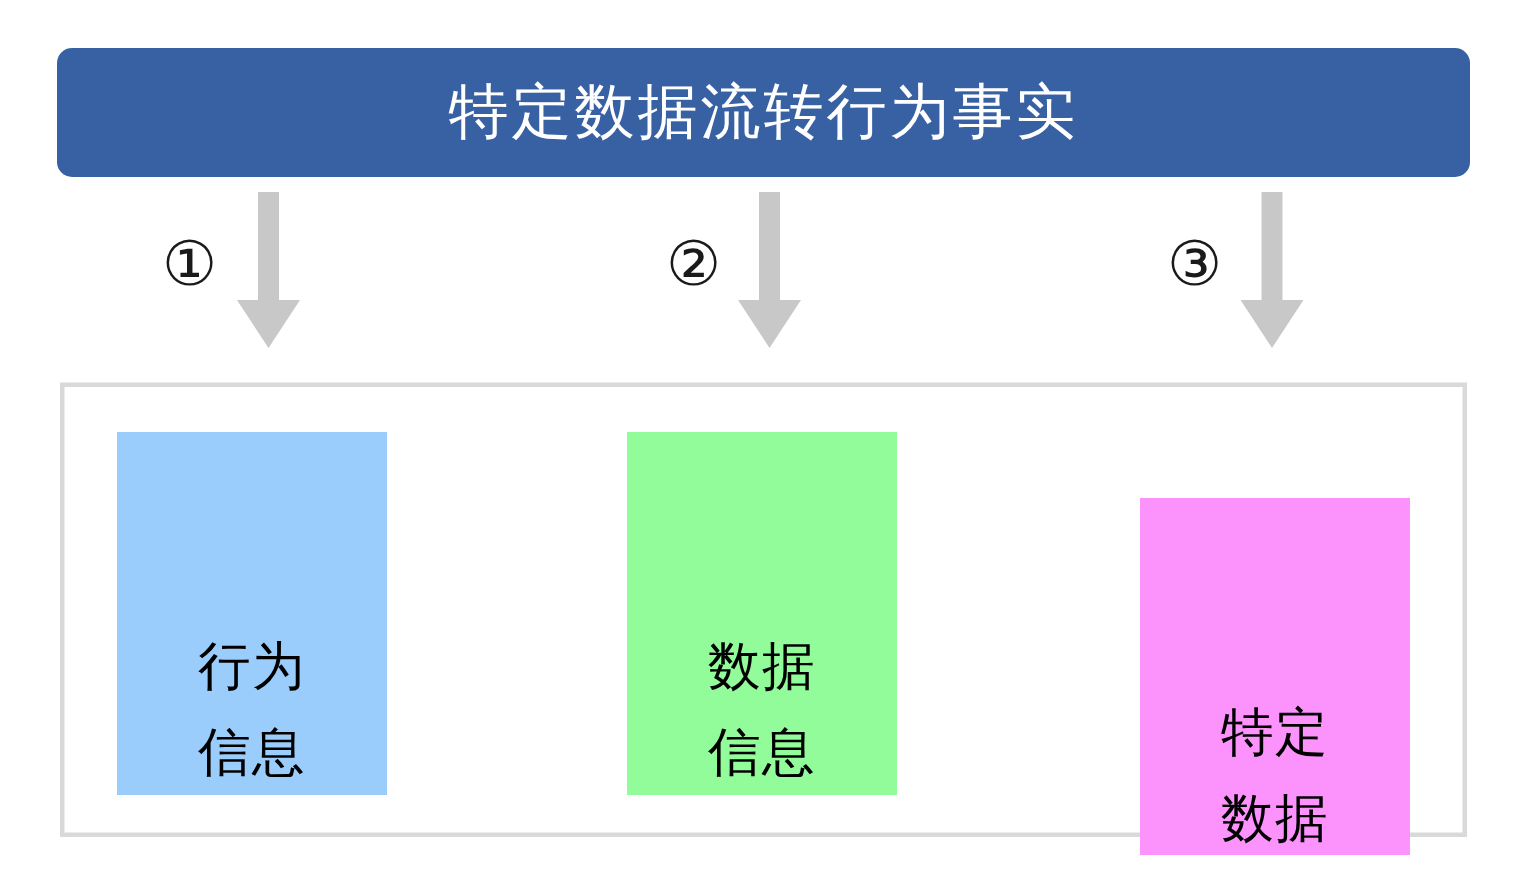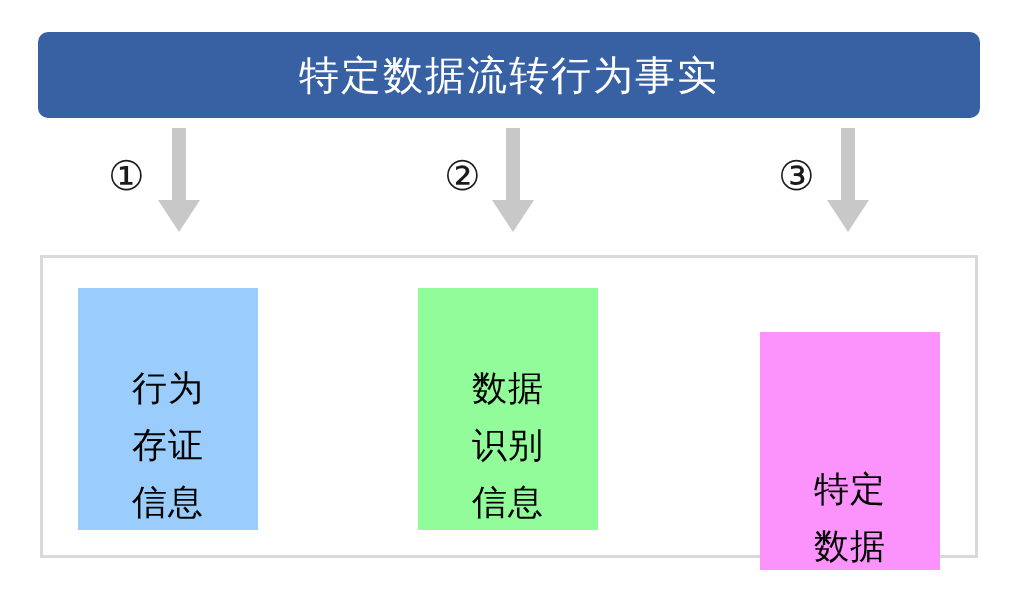--- a/index.html
+++ b/index.html
@@ -116,27 +116,25 @@
 
   <div class="step-marker" style="left:778px; top:156px;">③</div>
   <svg class="arrow" style="left:827px; top:128px;" viewBox="0 0 42 104" xmlns="http://www.w3.org/2000/svg">
     <polygon points="14,0 28,0 28,72 42,72 21,104 0,72 14,72" fill="#C8C8C8"></polygon>
   </svg>
 
   <div id="group-frame"></div>
 
   <div id="box-1" class="component-box">
     <span class="component-line">行为</span>
-    <span class="component-line">存证</span>
     <span class="component-line">信息</span>
   </div>
 
   <div id="box-2" class="component-box">
     <span class="component-line">数据</span>
-    <span class="component-line">识别</span>
     <span class="component-line">信息</span>
   </div>
 
   <div id="box-3" class="component-box">
     <span class="component-line">特定</span>
     <span class="component-line">数据</span>
   </div>
 
 </div>
 

